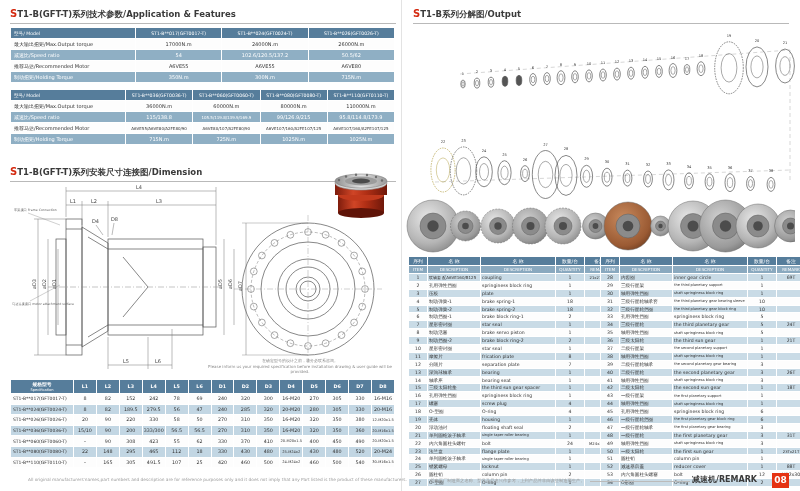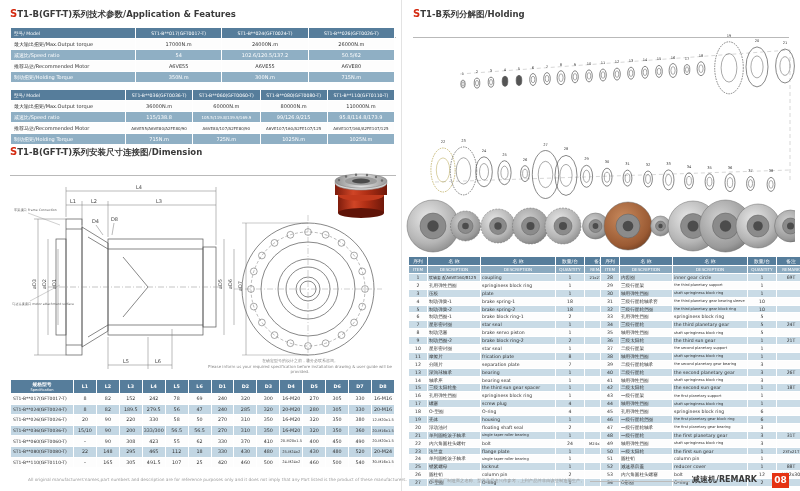--- a/index.html
+++ b/index.html
@@ -3,21 +3,21 @@
 <meta charset="utf-8">
 <style>
   html,body{margin:0;padding:0;}
   body{width:800px;height:491px;position:relative;background:#fff;
        font-family:"DejaVu Sans","Liberation Sans",sans-serif;overflow:hidden;}
   .abs{position:absolute;}
   .page-divider{left:401px;top:0;width:1px;height:491px;background:#e3e3e3;}
 
   
   .sec-title{font-size:8.5px;font-weight:bold;color:#3a3a3a;border-bottom:1.5px solid #b9b9b9;
-             padding-bottom:16px;white-space:nowrap;}
+             padding-bottom:2px;white-space:nowrap;}
   .sec-title .red-s{color:#d42a10;font-size:10px;}
 
   
   table{border-collapse:collapse;table-layout:fixed;}
   table.spec{width:385px;font-size:5px;}
   table.spec td{border:1px solid #fff;text-align:center;height:10px;padding:0 1px;
                 overflow:hidden;white-space:nowrap;}
   tr.rowDark td{background:#567d9b;color:#fff;font-size:4.6px;}
   tr.rowMed td{background:#8fafc4;color:#fff;}
   tr.rowLight td{background:#fdfdfd;color:#333;}
@@ -132,21 +132,21 @@
           <td class="labelcol">制动扭矩/Holding Torque</td>
           <td>715N.m</td>
           <td>725N.m</td>
           <td>1025N.m</td>
           <td>1025N.m</td>
         </tr>
       </tbody>
     </table>
   </div>
 
-<div class="abs sec-title" style="left:10px;top:146px;width:386px;">
+<div class="abs sec-title" style="left:10px;top:166px;width:386px;">
   <span class="red-s">S</span><span>T1-B(GFT-T)系列安装尺寸连接图/Dimension</span>
 </div>
 
 <svg class="abs" style="left:8px;top:177px;" width="390" height="200" viewBox="0 0 390 200">
   <g stroke="#555" stroke-width="0.7" fill="none">
 
     <rect x="48" y="62" width="10" height="96"></rect>
     <rect x="58" y="42" width="16" height="136"></rect>
     <line x1="58" y1="52" x2="74" y2="52"></line>
       <line x1="58" y1="168" x2="74" y2="168"></line>
@@ -424,21 +424,21 @@
           <td>540</td>
           <td style="font-size: 3.6px;">30-M16x1.5</td>
         </tr>
       </tbody>
     </table>
   </div>
 
 <div class="abs footer-text" style="left:28px;top:477px;width:370px;">All original manufacturers'names,part numbers and description are for reference purposes only and it does not imply that any Part listed is the product of these manufacturers.</div>
 
 <div class="abs sec-title" style="left:413px;top:8px;width:376px;">
-  <span class="red-s">S</span><span>T1-B系列分解图/Holding</span>
+  <span class="red-s">S</span><span>T1-B系列分解图/Output</span>
 </div>
 
 <svg class="abs" style="left:405px;top:22px;" width="390" height="232" viewBox="0 0 390 232" id="exploded-svg">
   <defs>
     <radialGradient id="metal" cx="0.4" cy="0.35" r="0.8">
       <stop offset="0" stop-color="#e8e8e8"></stop>
         <stop offset="0.6" stop-color="#b5b5b5"></stop>
         <stop offset="1" stop-color="#7c7c7c"></stop>
     </radialGradient>
     <radialGradient id="metal2" cx="0.4" cy="0.35" r="0.8">

